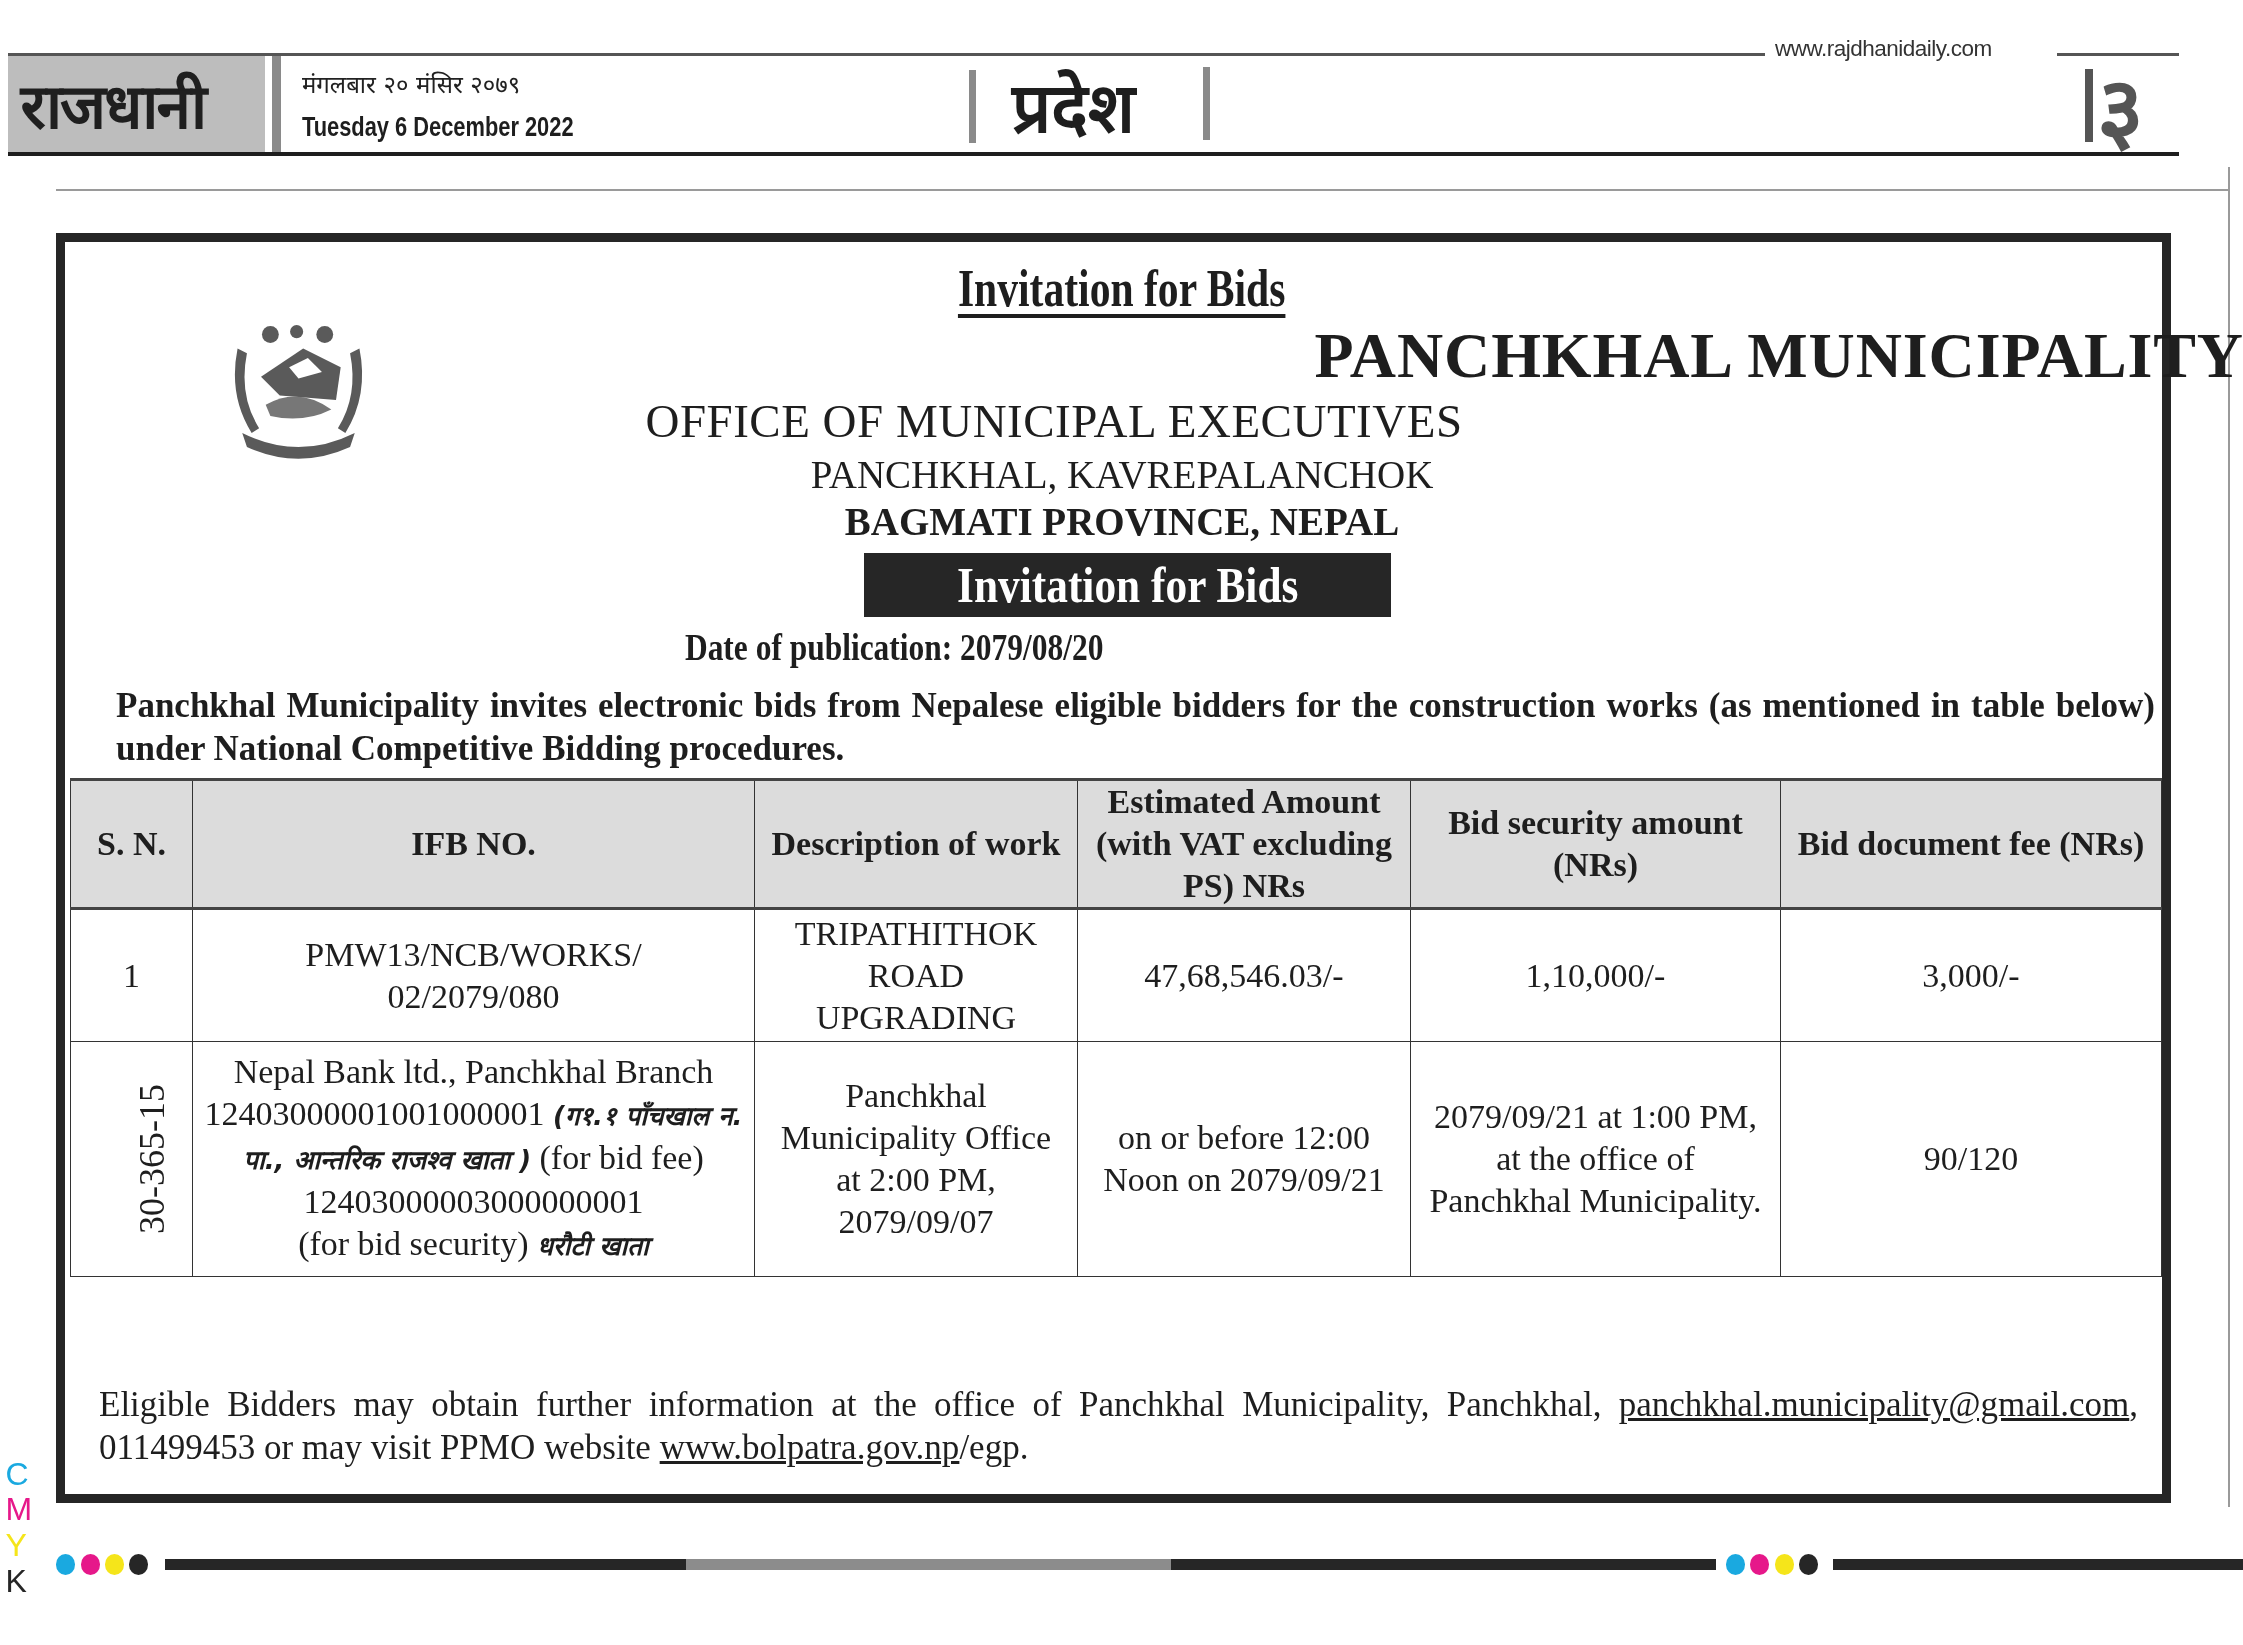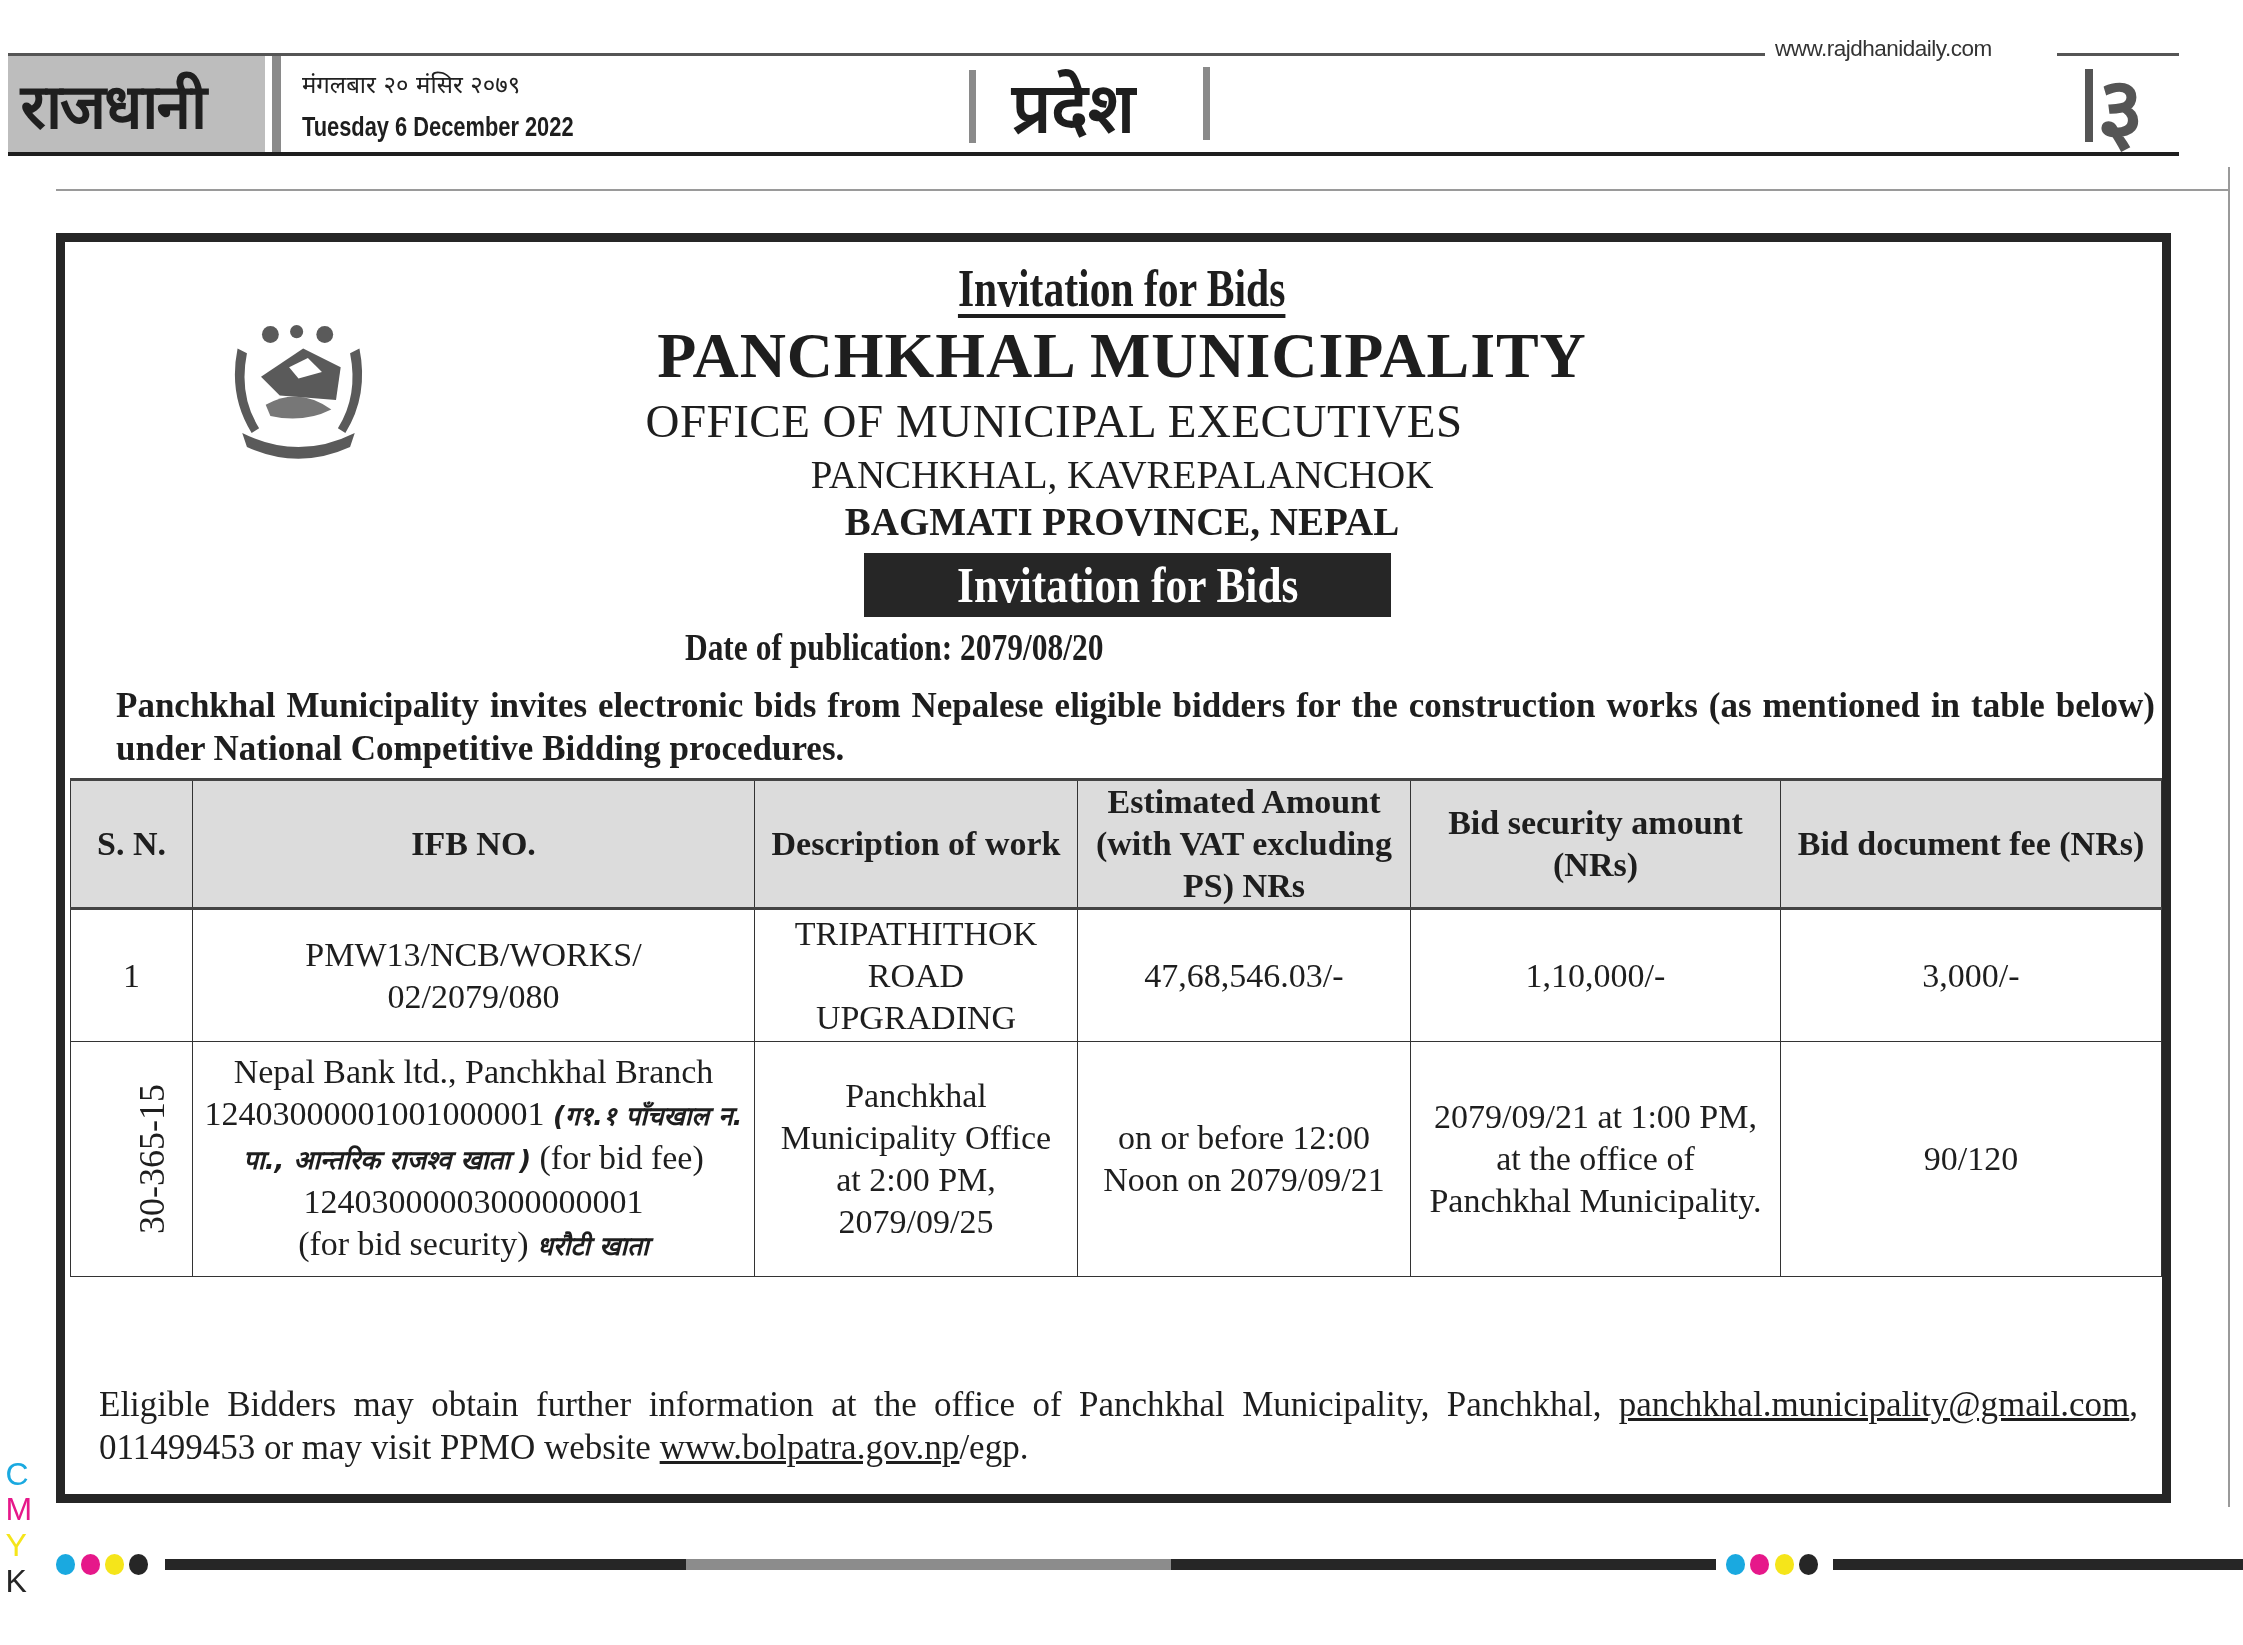--- a/index.html
+++ b/index.html
@@ -30,21 +30,21 @@
   .rule-under { left: 56px; top: 189px; width: 2172px; height: 1.9px; background: #9a9a9a; }
   .rule-right { left: 2228px; top: 167px; width: 1.9px; height: 1340px; background: #9a9a9a; }
 
   
   .ad { left: 56px; top: 233px; width: 2097px; height: 1252px; border: 9.4px solid #262626; background: #fff; }
   .emblem { left: 214px; top: 311px; width: 169px; height: 150px; }
 
   .t-inv-top { left: 0; width: 2244px; top: 259px; text-align: center; }
   .t-inv-top span { font-size: 52px; font-weight: bold; text-decoration: underline; text-decoration-thickness: 3.7px;
                     text-underline-offset: 7.5px; display: inline-block; transform: scaleX(0.8); }
-  .t-muni { left: 0; width: 2244px; top: 319px; text-align: center; font-size: 64px; font-weight: bold; letter-spacing: 0.9px; }
+  .t-muni { left: 0; width: 2244px; top: 319px; text-align: right; font-size: 64px; font-weight: bold; letter-spacing: 0.9px; }
   .t-office { left: 0; width: 2108px; top: 394px; text-align: center; font-size: 47px; letter-spacing: 0.5px; }
   .t-addr1 { left: 0; width: 2244px; top: 452px; text-align: center; font-size: 39px; font-weight: normal; }
   .t-addr2 { left: 0; width: 2244px; top: 499px; text-align: center; font-size: 39px; font-weight: bold; }
   .t-banner { left: 864px; top: 553px; width: 527px; height: 64px; background: #262626; color: #fff;
               text-align: center; font-size: 51px; font-weight: bold; line-height: 64px; }
   .t-banner span { display: inline-block; transform: scaleX(0.85); }
   .t-pubdate { left: 0; width: 1788px; top: 626px; text-align: center; font-size: 37px; font-weight: bold; }
   .t-pubdate span { display: inline-block; transform: scaleX(0.85); }
 
   .intro { left: 116px; top: 684px; width: 2039px; font-size: 35px; font-weight: bold; line-height: 43px;
@@ -164,21 +164,21 @@
       <div>12403000003000000001</div>
       <div>
         <span>(for bid security)</span>
         <span class="np">धरौटी खाता</span>
       </div>
     </td>
     <td>
       <div>Panchkhal</div>
       <div>Municipality Office</div>
       <div>at 2:00 PM,</div>
-      <div>2079/09/25</div>
+      <div>2079/09/07</div>
     </td>
     <td>
       <div>on or before 12:00</div>
       <div>Noon on 2079/09/21</div>
     </td>
     <td>
       <div>2079/09/21 at 1:00 PM,</div>
       <div>at the office of</div>
       <div>Panchkhal Municipality.</div>
     </td>

